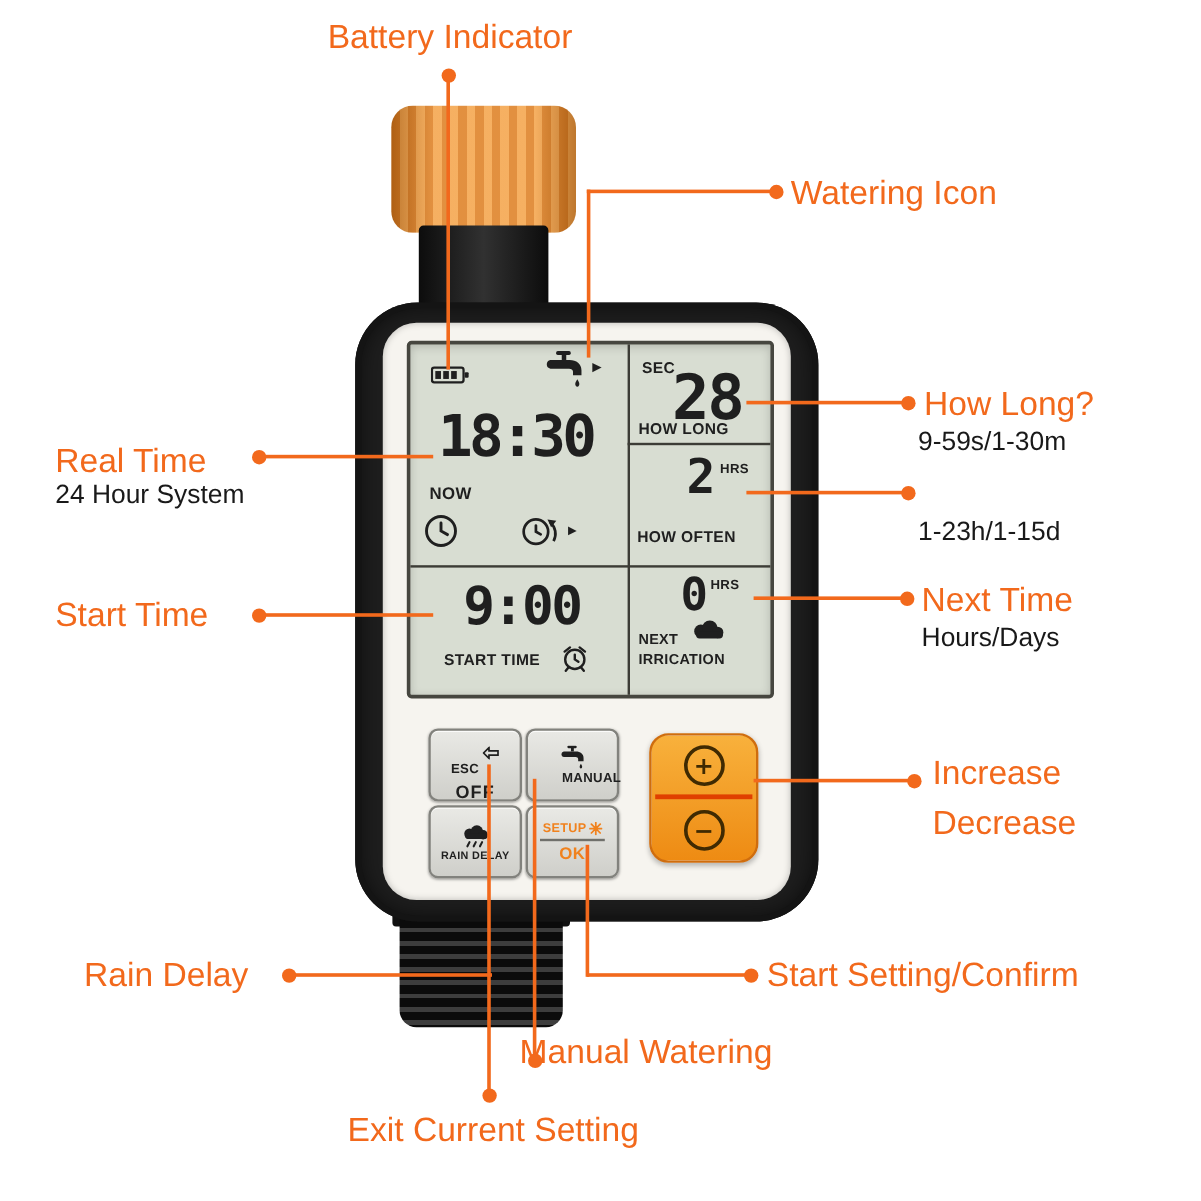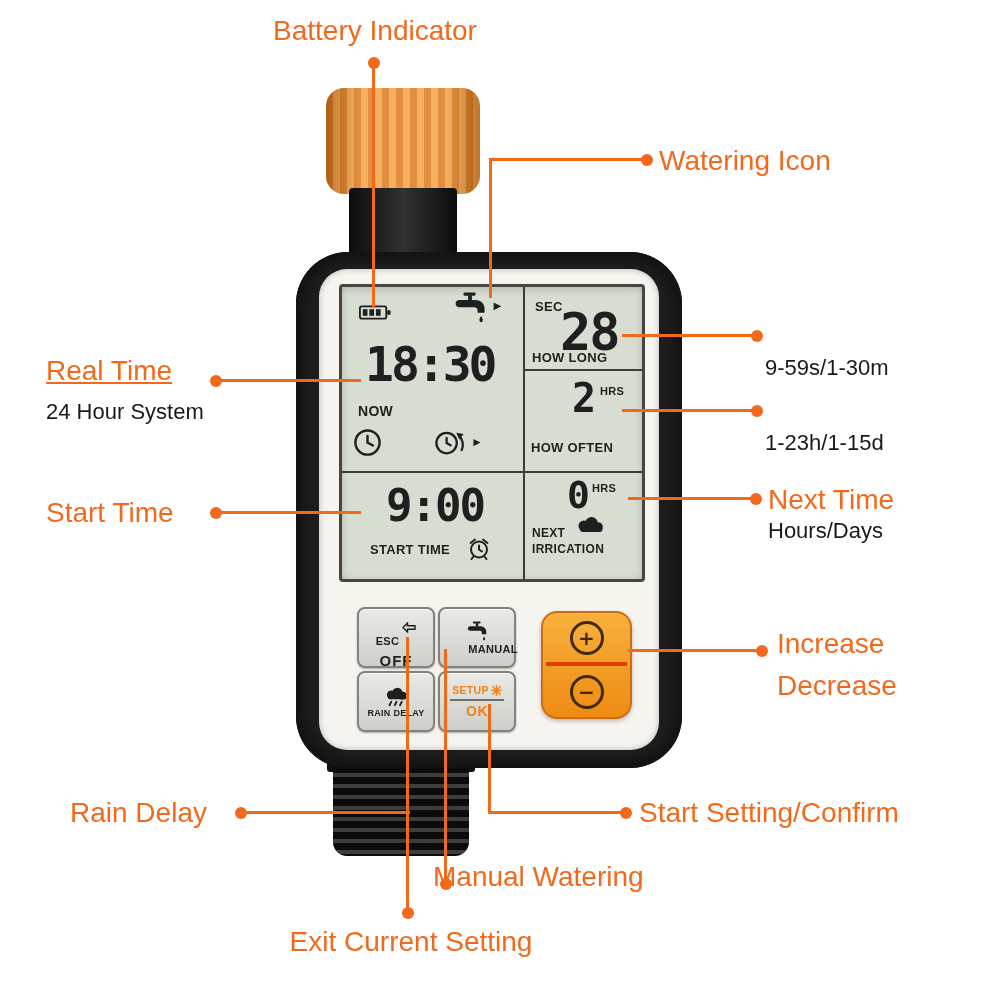--- a/index.html
+++ b/index.html
@@ -186,34 +186,35 @@
 
   <div class="note" style="left:240px;top:15px;width:270px;text-align:center;">Battery Indicator</div>
   <div class="dot" style="left:368px;top:57px;"></div>
   <div class="vline" style="left:372px;top:68px;height:240px;"></div>
 
   <div class="note" style="left:659px;top:145px;">Watering Icon</div>
   <div class="dot" style="left:641px;top:154px;"></div>
   <div class="hline" style="left:489px;top:158px;width:153px;"></div>
   <div class="vline" style="left:489px;top:158px;height:140px;"></div>
 
+  <div class="note" style="left:770px;top:321px;">How Long?</div>
   <div class="sub" style="left:765px;top:356px;">9-59s/1-30m</div>
   <div class="dot" style="left:751px;top:330px;"></div>
   <div class="hline" style="left:622px;top:334px;width:130px;"></div>
 
   <div class="sub" style="left:765px;top:431px;">1-23h/1-15d</div>
   <div class="dot" style="left:751px;top:405px;"></div>
   <div class="hline" style="left:622px;top:409px;width:130px;"></div>
 
   <div class="note" style="left:768px;top:484px;">Next Time</div>
   <div class="sub" style="left:768px;top:519px;">Hours/Days</div>
   <div class="dot" style="left:750px;top:493px;"></div>
   <div class="hline" style="left:628px;top:497px;width:123px;"></div>
 
-  <div class="note" style="left:46px;top:355px;text-decoration:underline;">Real Time</div>
+  <div class="note" style="left:46px;top:368px;">Real Time</div>
   <div class="sub" style="left:46px;top:400px;">24 Hour System</div>
   <div class="dot" style="left:210px;top:375px;"></div>
   <div class="hline" style="left:221px;top:379px;width:140px;"></div>
 
   <div class="note" style="left:46px;top:497px;">Start Time</div>
   <div class="dot" style="left:210px;top:507px;"></div>
   <div class="hline" style="left:221px;top:511px;width:140px;"></div>
 
   <div class="note" style="left:777px;top:628px;">Increase</div>
   <div class="note" style="left:777px;top:670px;">Decrease</div>

